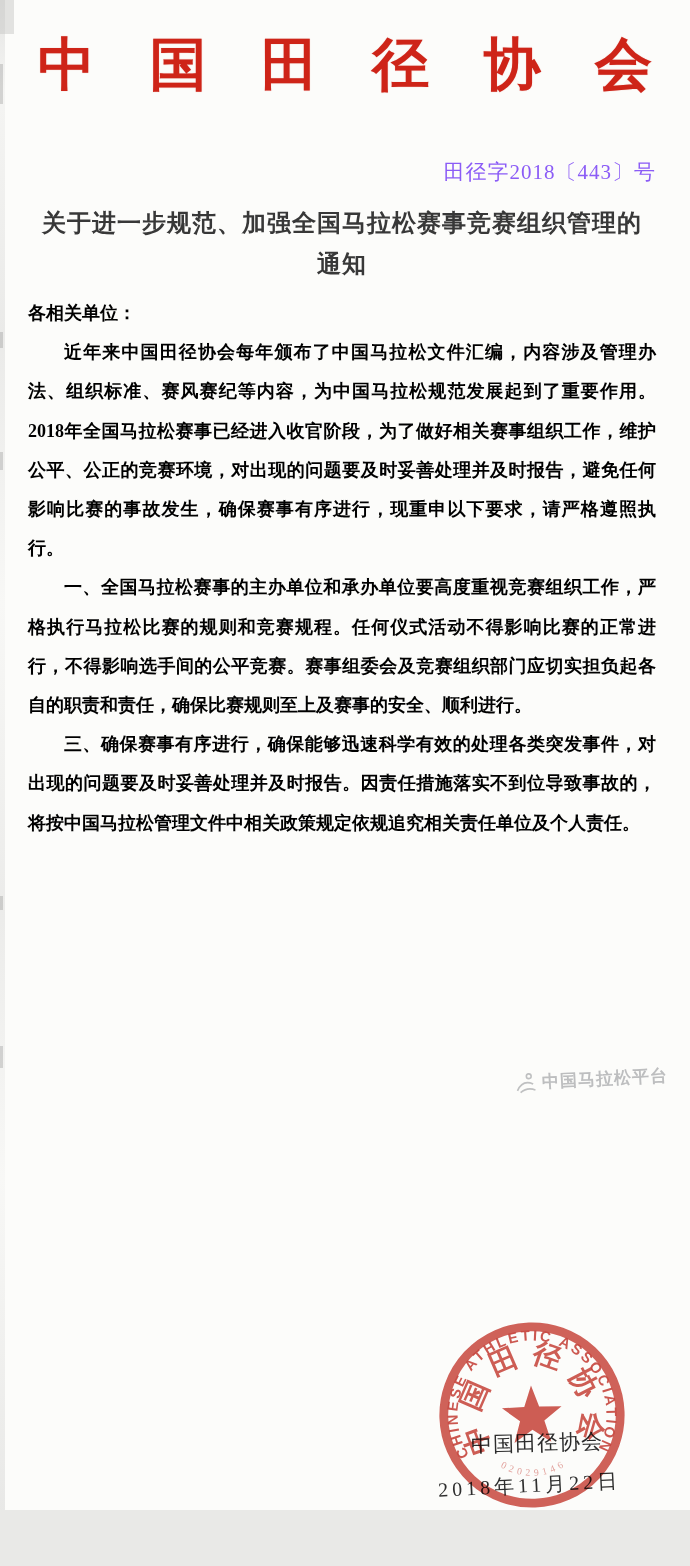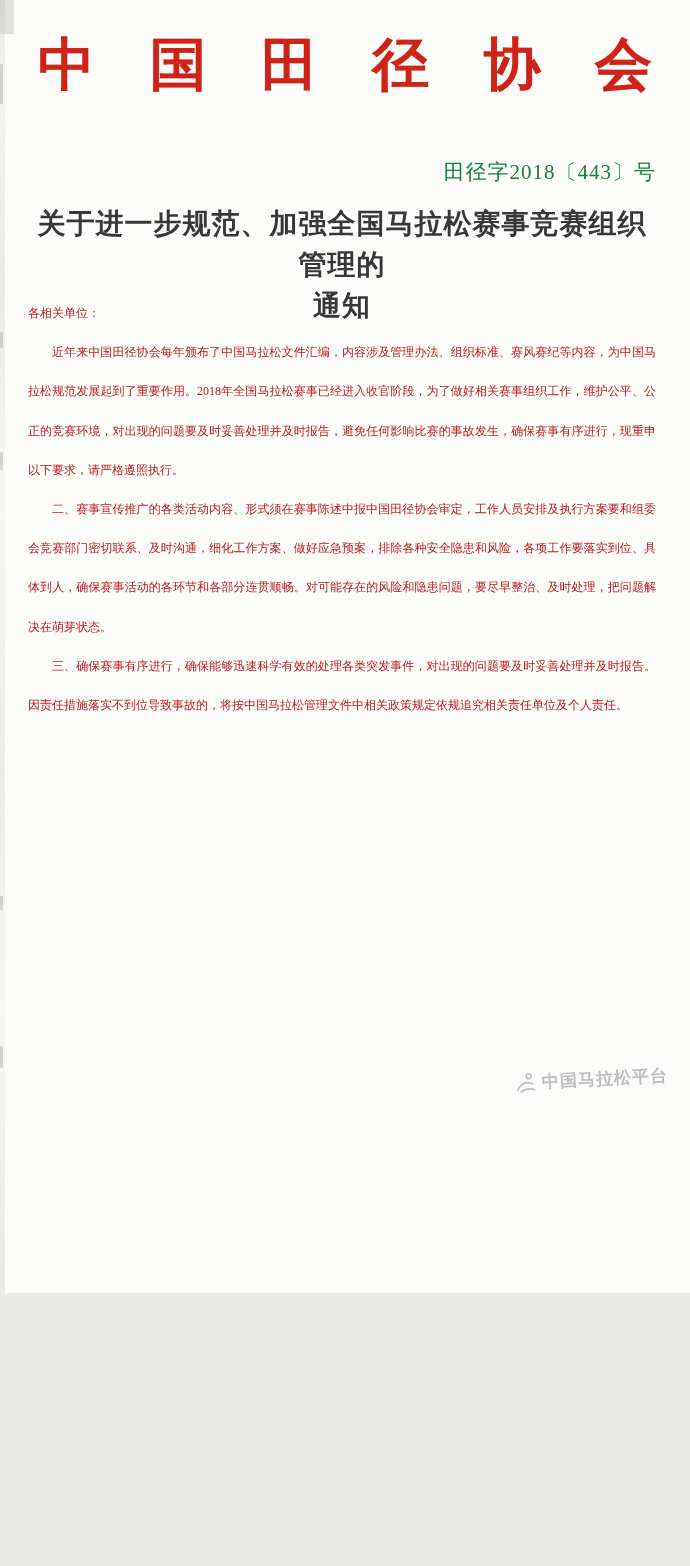--- a/index.html
+++ b/index.html
@@ -1,18 +1,18 @@
 <!DOCTYPE html>
 <html><head>
 <meta charset="utf-8">
 <style>
   html,body{margin:0;padding:0;background:#e9e9e7;}
   .page{
     position:relative;
-    width:690px;height:1293px;
+    width:690px;height:1510px;
     margin:0 auto;
     background:#fcfcfa;
     overflow:hidden;
     font-family:"Liberation Serif","DejaVu Serif",serif;
     color:#3a3a3a;
   }
   
   .edge-strip{
     position:absolute;left:0;top:0;width:5px;height:100%;
     background:linear-gradient(to bottom,
@@ -26,31 +26,32 @@
 
   .org-header{
     position:absolute;left:38px;top:26px;width:614px;
     font-size:57px;font-weight:bold;color:#ce2418;
     text-align:justify;text-align-last:justify;
     line-height:78px;white-space:nowrap;
     text-shadow:0 0 1px rgba(206,36,24,.4);
   }
   .doc-number{
     position:absolute;right:34px;top:158px;
-    font-size:21px;color:#15803d;letter-spacing:1px;
+    font-size:21px;color:#8b5cf6;letter-spacing:1px;
   }
   .notice-title{
     position:absolute;left:28px;top:203px;width:628px;
-    text-align:center;font-size:28px;font-weight:600;color:#383838;
+    text-align:center;font-size:24px;font-weight:600;color:#383838;
     line-height:41px;letter-spacing:1px;
   }
   .body-text{
     position:absolute;left:28px;top:294px;width:628px;
-    font-size:12px;line-height:39.2px;color:#b91c1c;
+    font-size:18px;line-height:39.2px;color:#000000;
     text-align:justify;
+    font-weight:bold;
   }
   .body-text p{margin:0;text-indent:2em;}
   .body-text p.salutation{text-indent:0;}
 
   
   .seal{
     position:absolute;left:434px;top:1317px;width:196px;height:196px;
     mix-blend-mode:multiply;opacity:.92;
     transform:rotate(-2deg);
   }
@@ -114,21 +115,21 @@
   <div class="doc-number">田径字2018〔443〕号</div>
 
   <div class="notice-title">
     <div>关于进一步规范、加强全国马拉松赛事竞赛组织管理的</div>
     <div>通知</div>
   </div>
 
   <div class="body-text">
     <p class="salutation">各相关单位：</p>
     <p>近年来中国田径协会每年颁布了中国马拉松文件汇编，内容涉及管理办法、组织标准、赛风赛纪等内容，为中国马拉松规范发展起到了重要作用。2018年全国马拉松赛事已经进入收官阶段，为了做好相关赛事组织工作，维护公平、公正的竞赛环境，对出现的问题要及时妥善处理并及时报告，避免任何影响比赛的事故发生，确保赛事有序进行，现重申以下要求，请严格遵照执行。</p>
-    <p>二、赛事宣传推广的各类活动内容、形式须在赛事陈述中报中国田径协会审定，工作人员安排及执行方案要和组委会竞赛部门密切联系、及时沟通，细化工作方案、做好应急预案，排除各种安全隐患和风险，各项工作要落实到位、具体到人，确保赛事活动的各环节和各部分连贯顺畅。对可能存在的风险和隐患问题，要尽早整治、及时处理，把问题解决在萌芽状态。</p>
+    <p>一、全国马拉松赛事的主办单位和承办单位要高度重视竞赛组织工作，严格执行马拉松比赛的规则和竞赛规程。任何仪式活动不得影响比赛的正常进行，不得影响选手间的公平竞赛。赛事组委会及竞赛组织部门应切实担负起各自的职责和责任，确保比赛规则至上及赛事的安全、顺利进行。</p>
     <p>三、确保赛事有序进行，确保能够迅速科学有效的处理各类突发事件，对出现的问题要及时妥善处理并及时报告。因责任措施落实不到位导致事故的，将按中国马拉松管理文件中相关政策规定依规追究相关责任单位及个人责任。</p>
   </div>
 
   <div class="wm wm-mid">
     <svg width="26" height="22" viewBox="0 0 26 22">
       <g fill="none" stroke="rgba(150,152,155,.6)" stroke-width="1.6">
         <circle cx="16" cy="4" r="2.4"></circle>
         <path d="M4,18 C8,10 14,9 20,12"></path>
         <path d="M7,20 C12,16 17,16 22,18"></path>
       </g>

